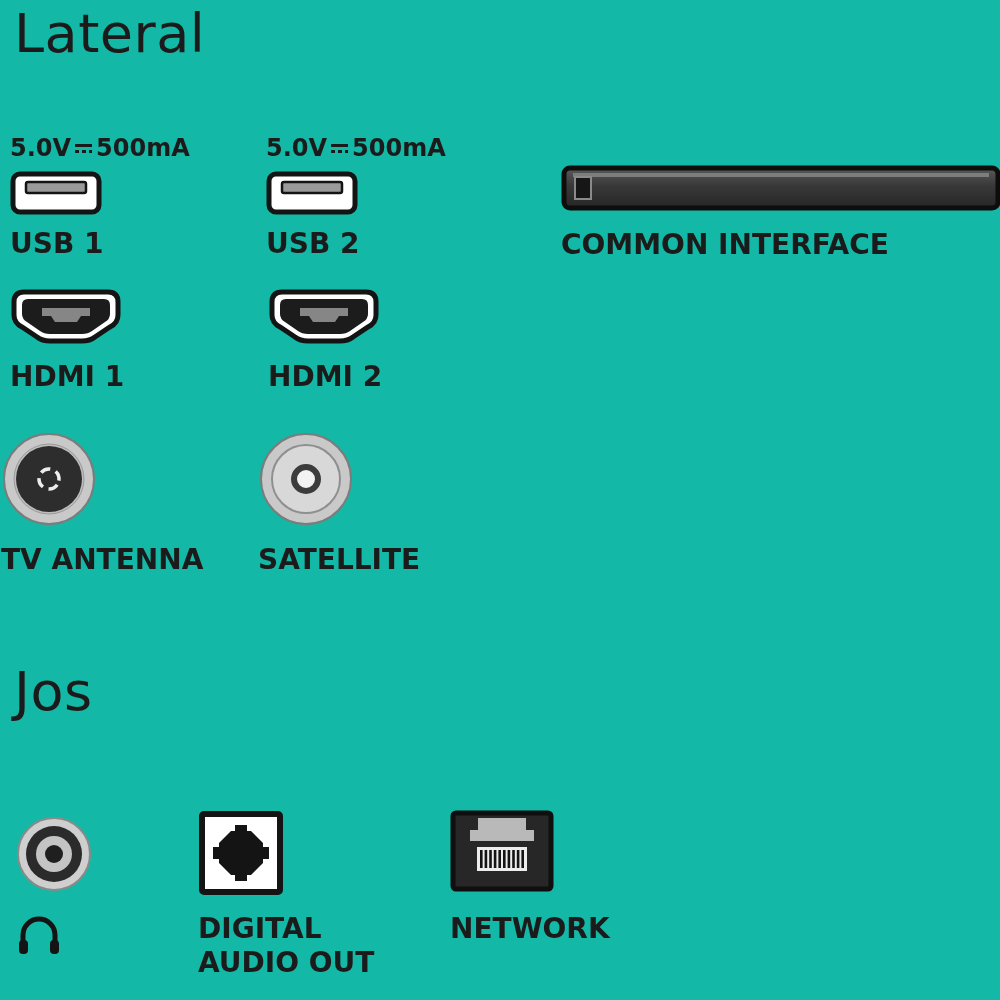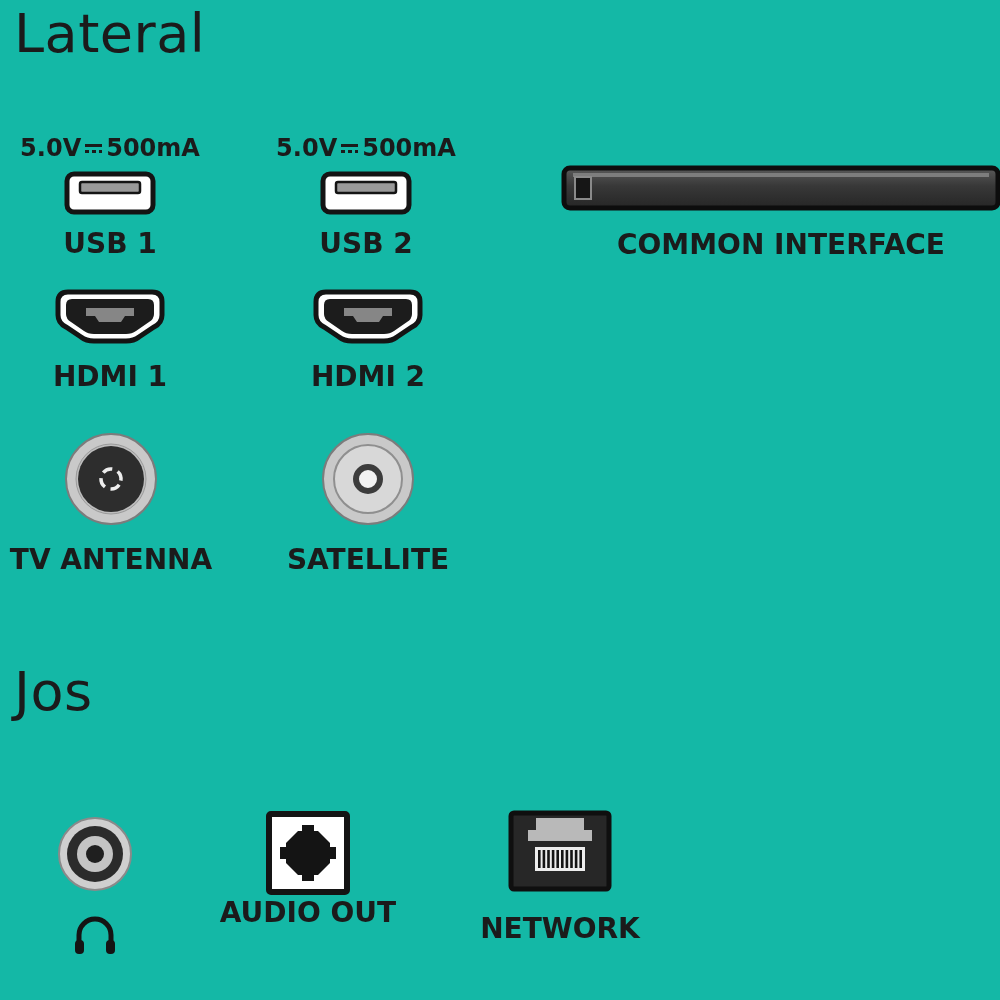--- a/index.html
+++ b/index.html
@@ -20,21 +20,21 @@
     margin: 0;
     font-size: 54px;
     font-weight: 400;
     color: #1b1b1b;
     letter-spacing: 0.5px;
   }
   .port-group {
     position: absolute;
     display: flex;
     flex-direction: column;
-    align-items: center;
+    align-items: flex-start;
   }
   .rating {
     display: flex;
     align-items: center;
     gap: 3px;
     font-size: 24px;
     font-weight: 700;
     color: #1b1b1b;
     margin-bottom: 9px;
     white-space: nowrap;
@@ -192,20 +192,21 @@
 
   <div class="port-group" style="left:198px; top:810px; width:220px;">
     <svg width="86" height="86" viewBox="0 0 86 86">
       <rect x="4" y="4" width="78" height="78" rx="2" fill="#ffffff" stroke="#141414" stroke-width="6"></rect>
       <polygon points="33,21 53,21 65,33 65,53 53,65 33,65 21,53 21,33" fill="#141414"></polygon>
       <rect x="37" y="15" width="12" height="10" fill="#141414"></rect>
       <rect x="37" y="61" width="12" height="10" fill="#141414"></rect>
       <rect x="15" y="37" width="10" height="12" fill="#141414"></rect>
       <rect x="61" y="37" width="10" height="12" fill="#141414"></rect>
     </svg>
+    <div class="port-label two-line mt16">DIGITAL</div>
     <div class="port-label two-line">AUDIO OUT</div>
   </div>
 
   <div class="port-group" style="left:450px; top:810px; width:220px;">
     <svg width="104" height="82" viewBox="0 0 104 82">
       <rect x="3" y="3" width="98" height="76" rx="3" fill="#272727" stroke="#0f0f0f" stroke-width="5"></rect>
       <rect x="28" y="8" width="48" height="12" fill="#b9b9b9"></rect>
       <rect x="20" y="20" width="64" height="11" fill="#b9b9b9"></rect>
       <rect x="27" y="37" width="50" height="24" fill="#ededed"></rect>
       <g fill="#141414">

